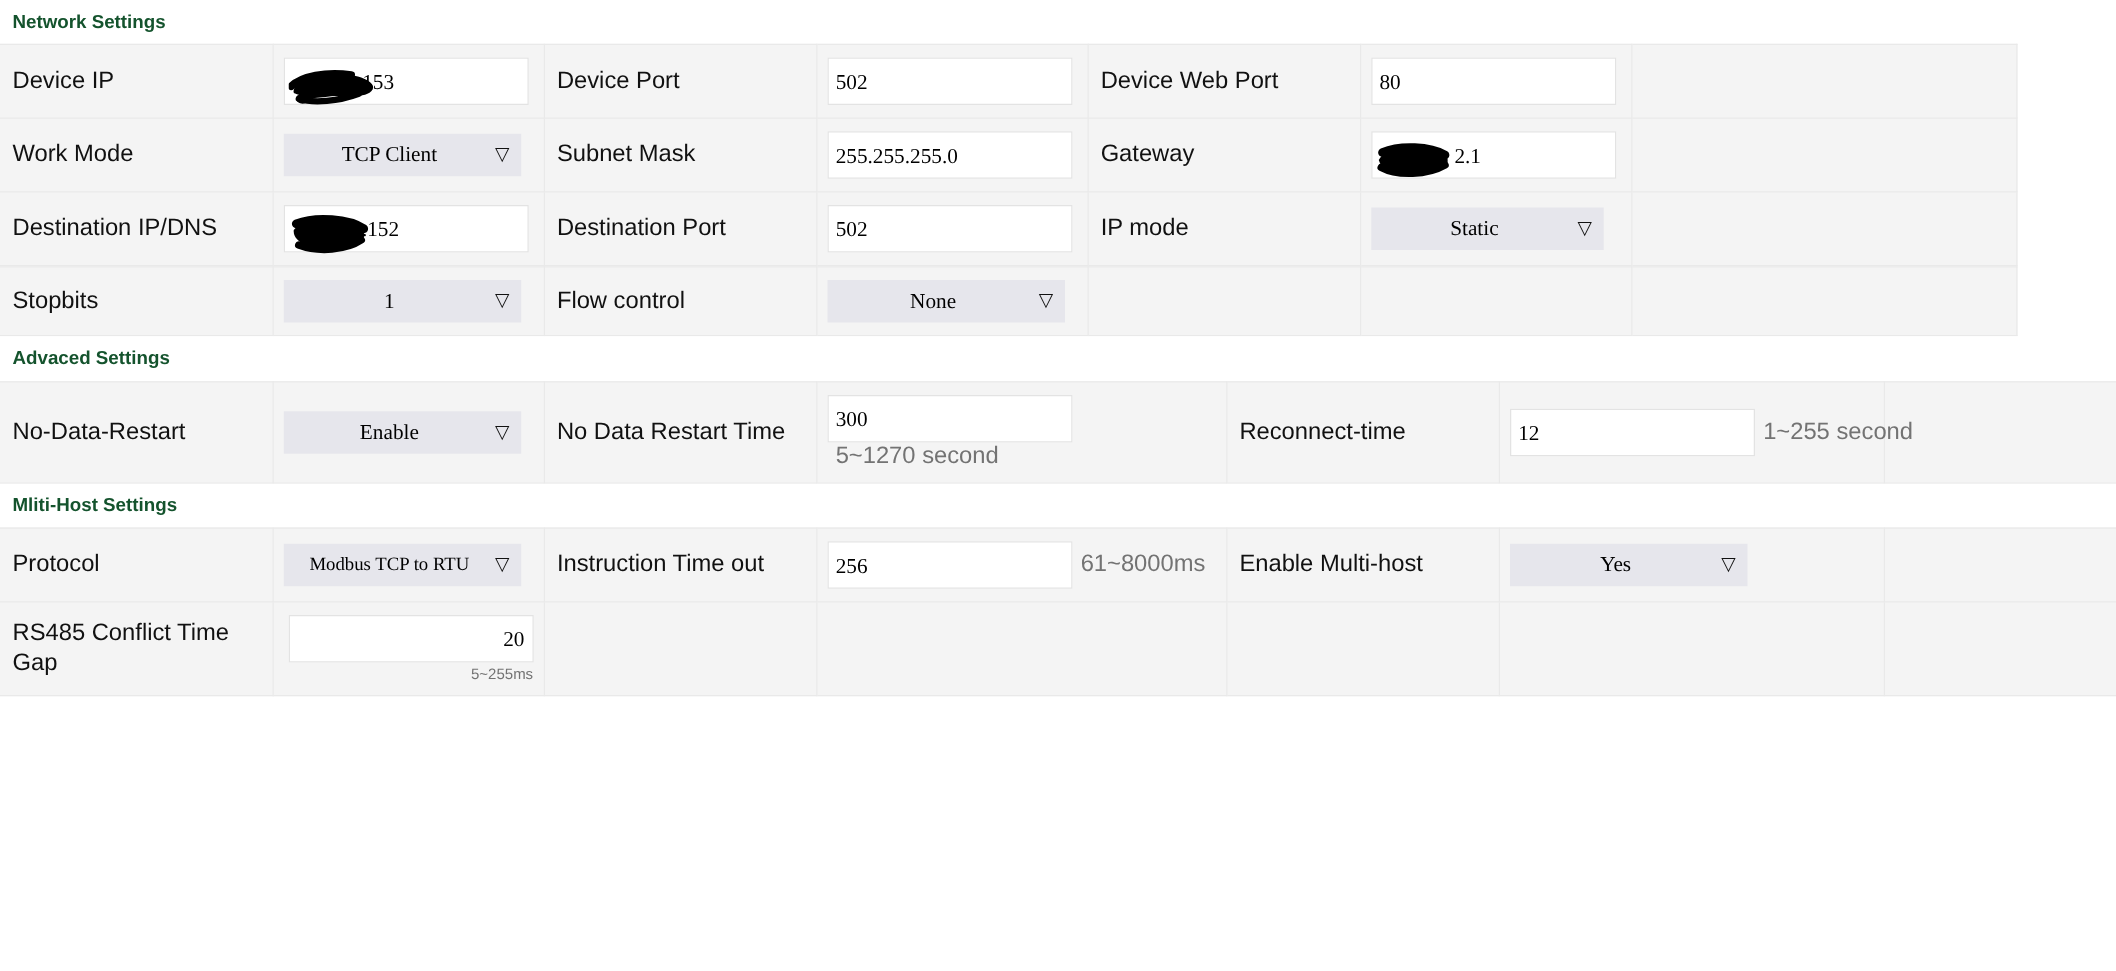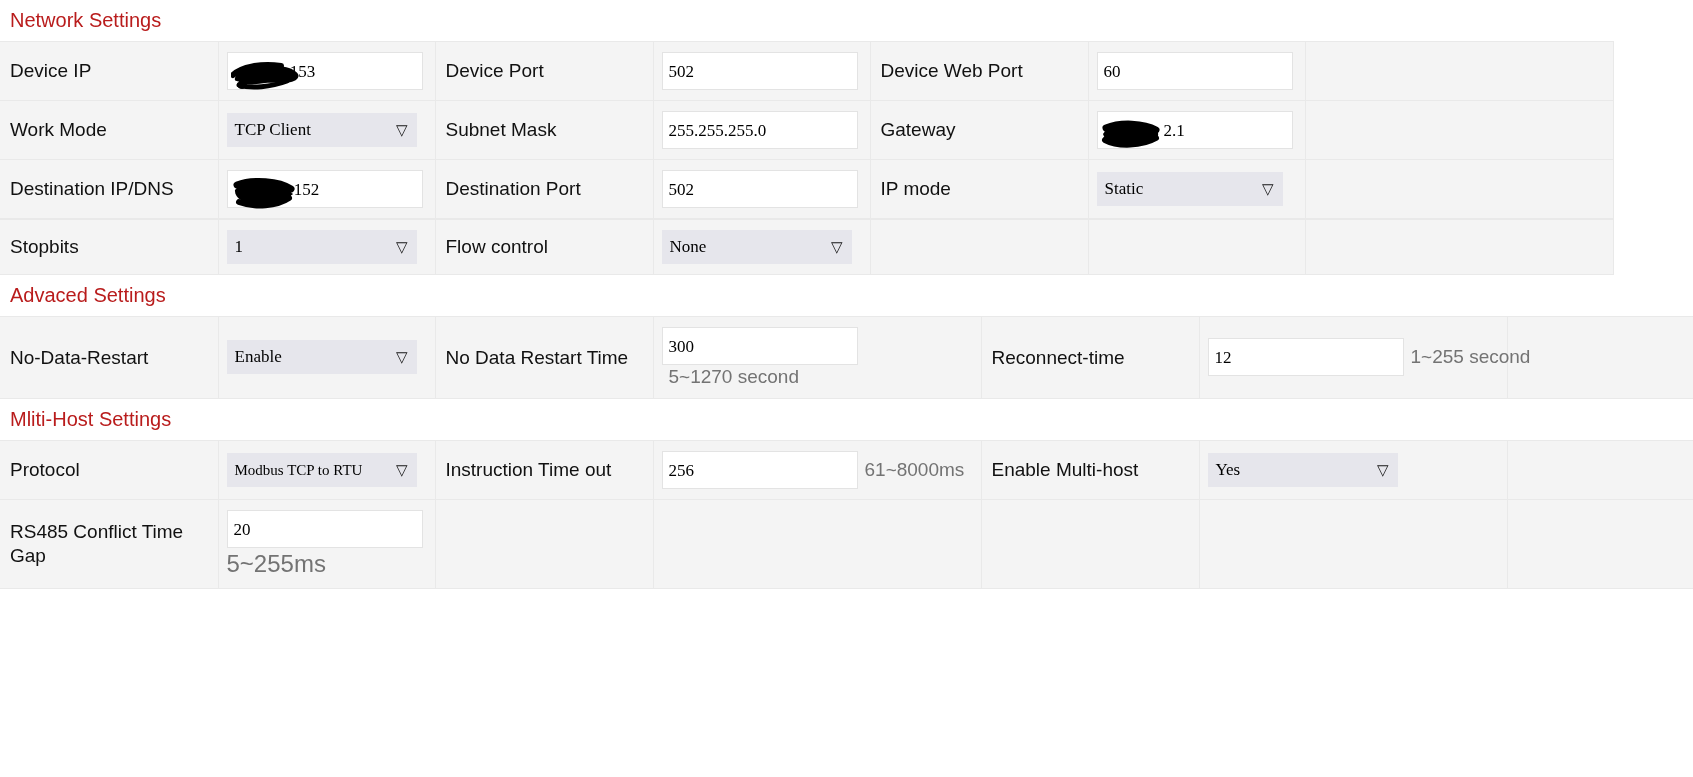--- a/index.html
+++ b/index.html
@@ -12,23 +12,23 @@
     height: 777px;
     font-family: "Liberation Sans", sans-serif;
     color: #000000;
     overflow: hidden;
   }
   .page {
     width: 1693px;
     position: relative;
   }
   .section-title {
-    font-size: 20px;
-    font-weight: normal;
-    color: #b91c1c;
+    font-size: 15px;
+    font-weight: bold;
+    color: #14532d;
     padding: 9px 0 9px 10px;
     line-height: 1.15;
     background: #ffffff;
   }
   table.grid {
     width: 1388px;
     border-collapse: collapse;
     table-layout: fixed;
     background: #f4f4f4;
   }
@@ -79,20 +79,21 @@
     line-height: 34px;
     box-sizing: border-box;
     background: #e6e6ec;
     border: none;
     font-size: 17px;
     font-family: "Liberation Serif", serif;
     color: #000;
     padding: 0 28px 0 8px;
     white-space: nowrap;
     overflow: hidden;
+    text-align: center;
   }
   .sel .chev {
     position: absolute;
     right: 9px;
     top: 0;
     height: 34px;
     line-height: 34px;
     font-size: 15px;
     color: #111;
   }
@@ -102,21 +103,21 @@
     display: inline-block;
     vertical-align: middle;
     font-size: 19px;
     color: #737373;
     margin-left: 7px;
     font-family: "Liberation Sans", sans-serif;
     white-space: normal;
   }
   .hint-block {
     display: block;
-    font-size: 24px;
+    font-size: 12px;
     margin-top: 2px;
   }
   .field-wrap {
     display: block;
   }
   .redact {
     position: relative;
     display: inline-block;
   }
   .redact svg {
@@ -156,21 +157,21 @@
               <ellipse cx="11" cy="27" rx="5" ry="4" fill="#000"></ellipse>
             </svg>
           </span>
         </td>
         <td class="label">Device Port</td>
         <td class="field">
           <span class="inp">502</span>
         </td>
         <td class="label">Device Web Port</td>
         <td class="field">
-          <span class="inp">60</span>
+          <span class="inp">80</span>
         </td>
         <td></td>
       </tr>
 
       <tr>
         <td class="label">Work Mode</td>
         <td class="field">
           <span class="sel wide">
             <span>TCP Client</span>
             <span class="chev">▽</span>
@@ -316,21 +317,21 @@
         <td class="field">
           <span class="sel wide">
             <span>Yes</span>
             <span class="chev">▽</span>
           </span>
         </td>
         <td></td>
       </tr>
       <tr class="row-tall">
         <td class="label" style="white-space:normal;width:218px;">RS485 Conflict Time Gap</td>
-        <td class="field" style="white-space:normal;">
+        <td class="field" style="white-space:normal;text-align:right;">
           <span class="field-wrap">
             <span class="inp">20</span>
             <span class="hint hint-block" style="margin-left:0;">5~255ms</span>
           </span>
         </td>
         <td class="label">&nbsp;</td>
         <td class="field">&nbsp;</td>
         <td class="label">&nbsp;</td>
         <td class="field">&nbsp;</td>
         <td></td>

